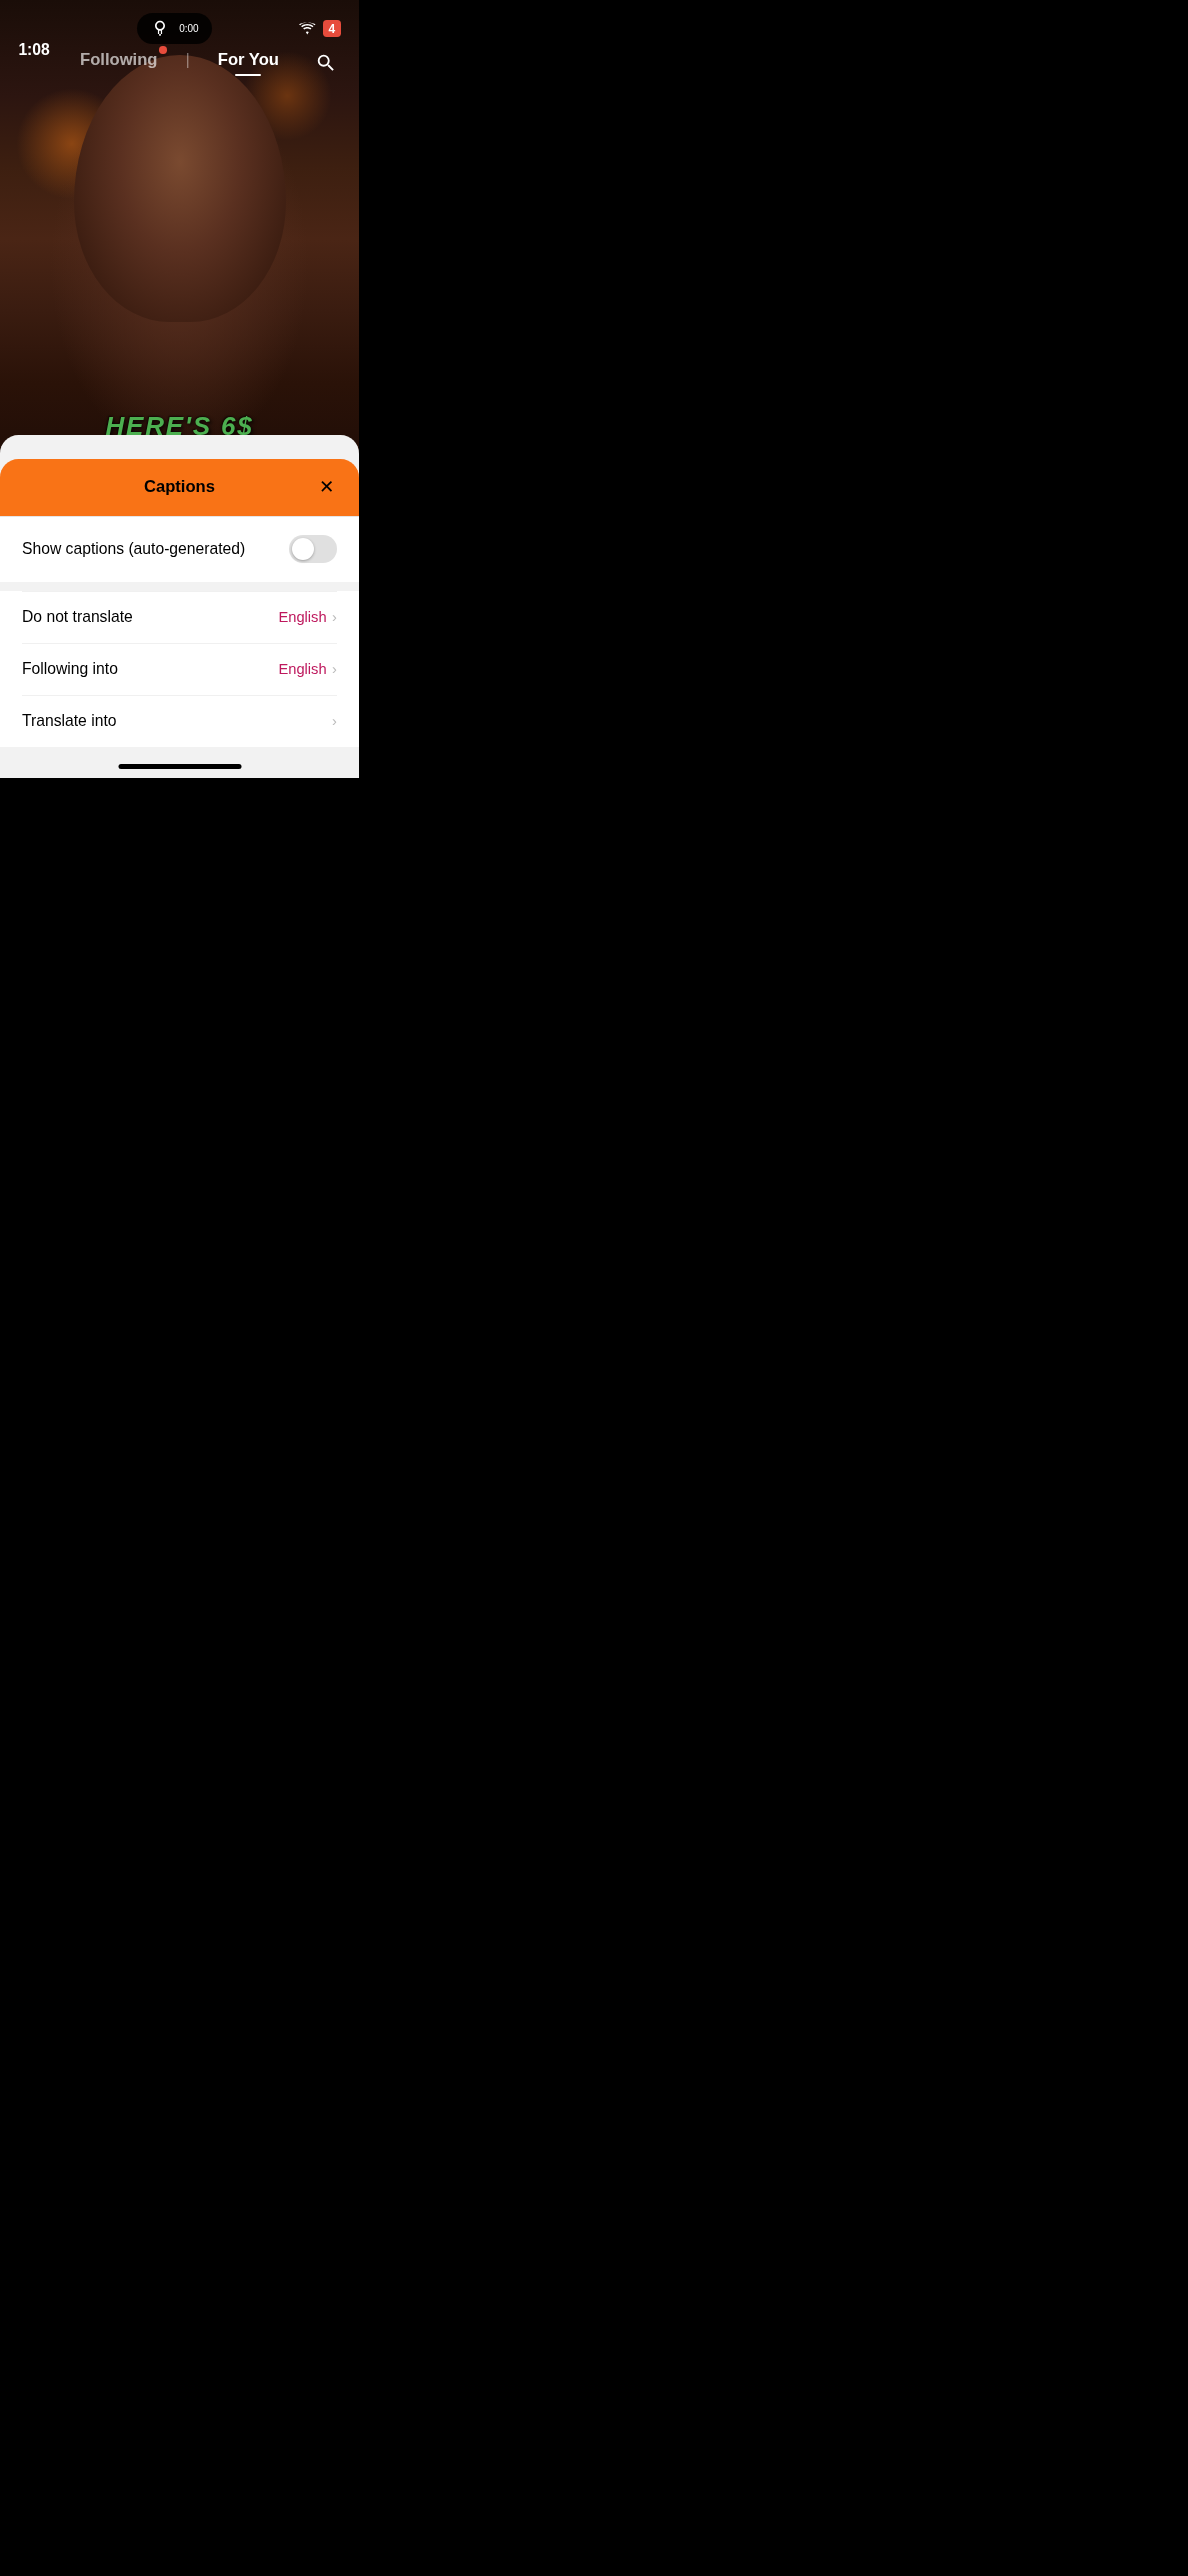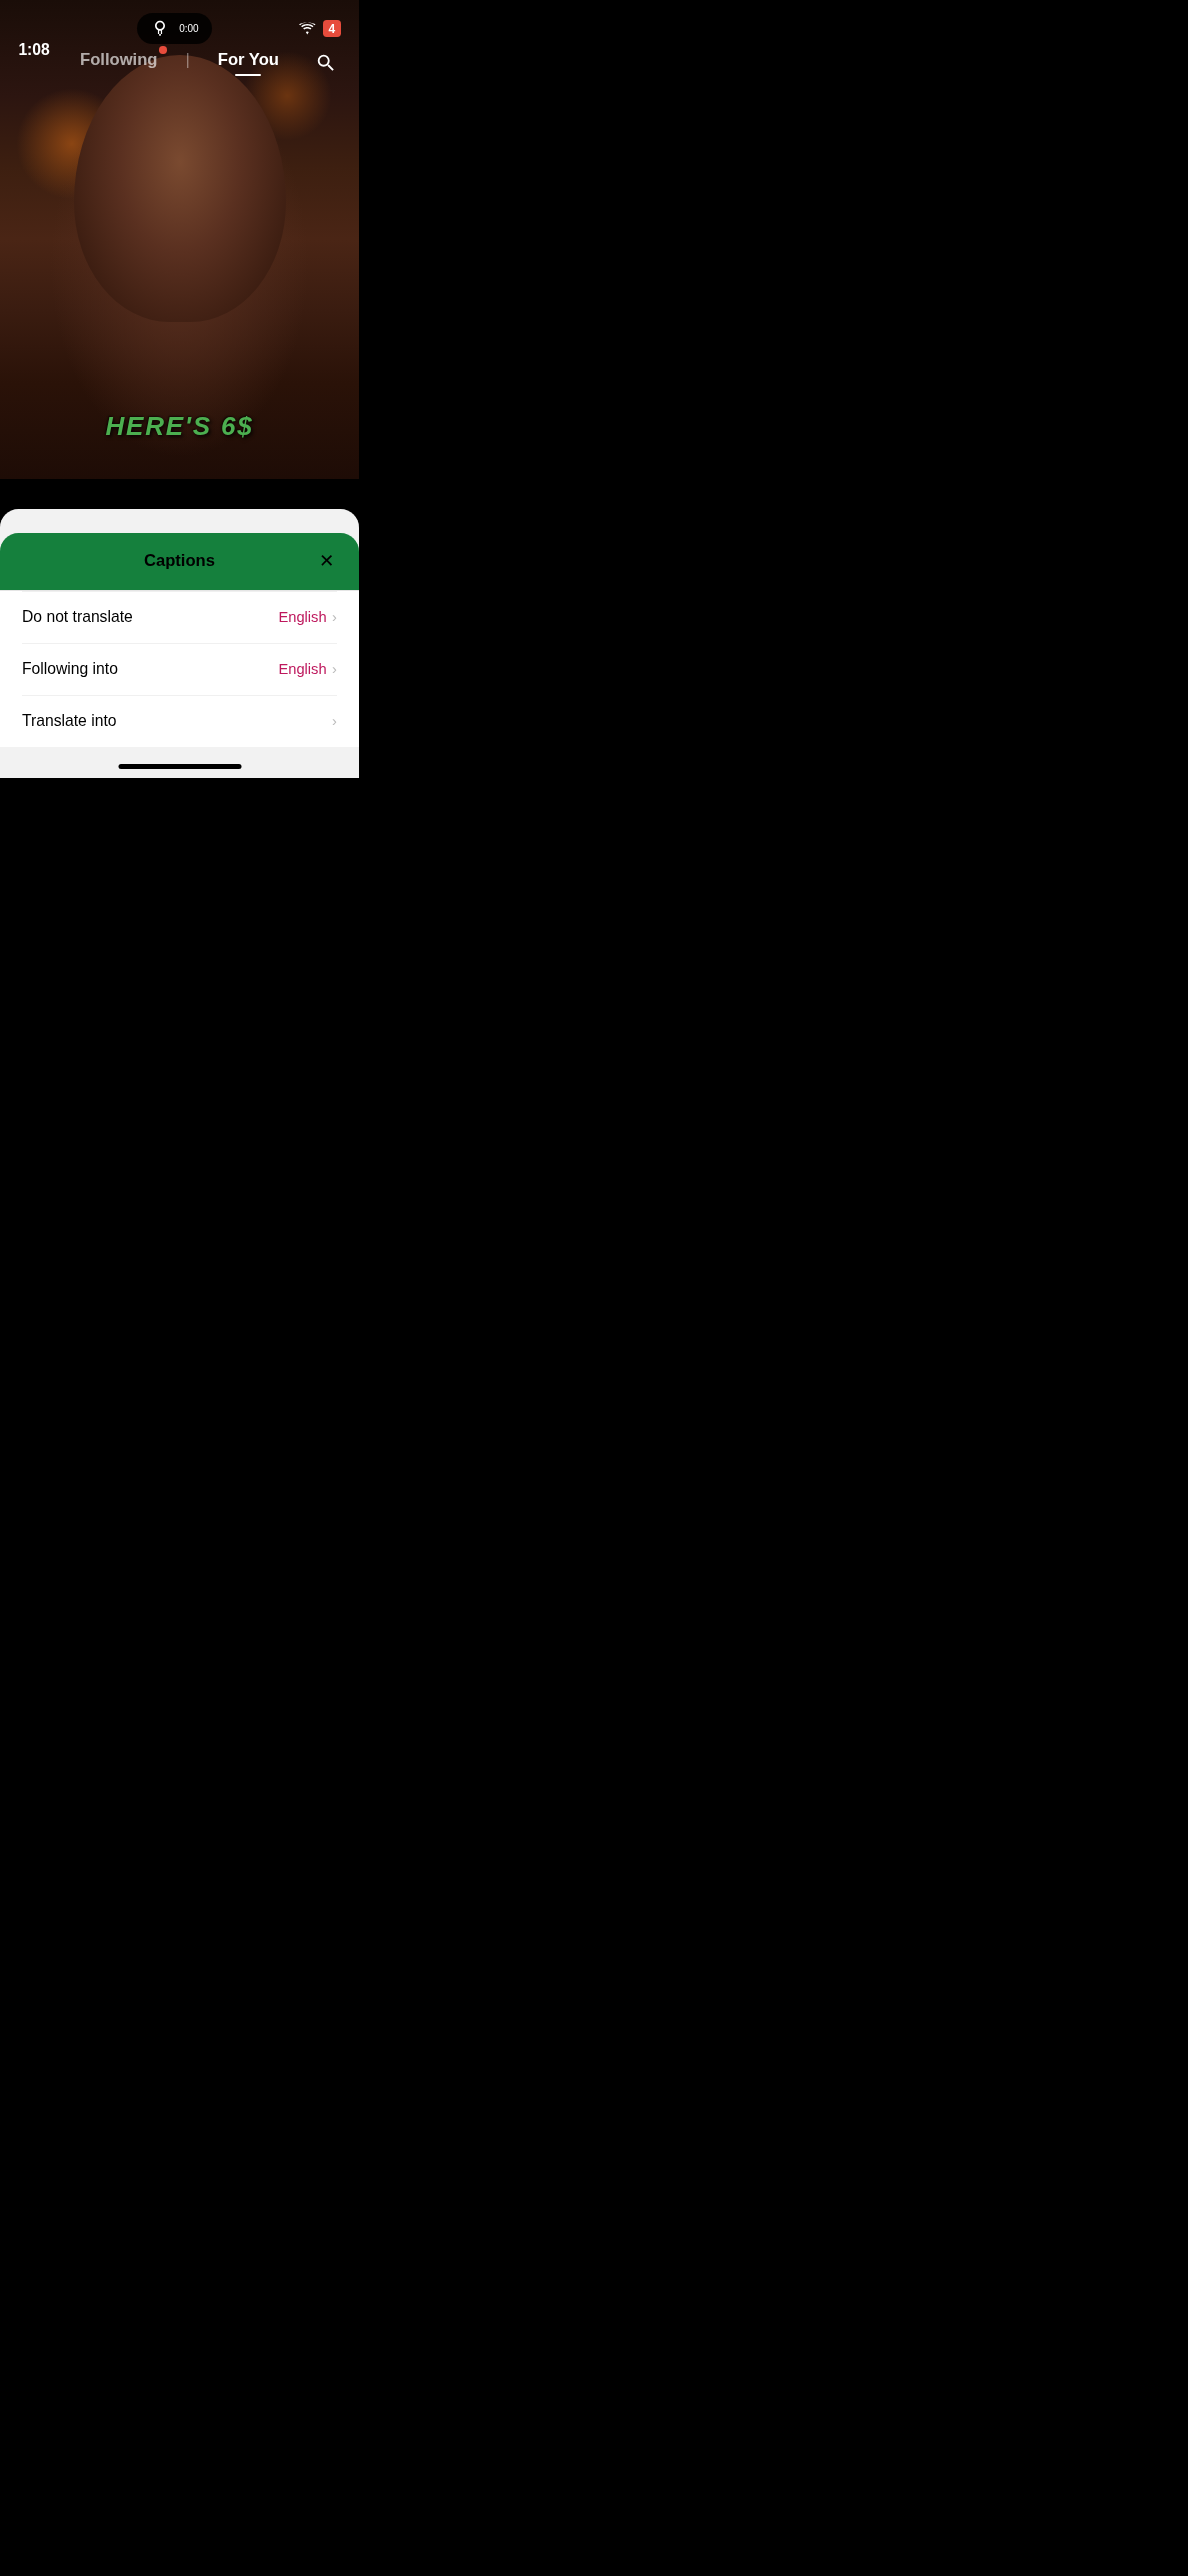--- a/index.html
+++ b/index.html
@@ -196,21 +196,21 @@
     .bottom-sheet {
       position: absolute;
       bottom: 0; left: 0; right: 0;
       background: #f2f2f2;
       border-radius: 18.4px 18.4px 0 0;
       z-index: 20;
       padding-bottom: 31px;
     }
 
     .sheet-header {
-      background: #15803d;
+      background: #f97316;
       border-radius: 18.4px 18.4px 0 0;
       padding: 18.4px 22px 18.4px;
       display: flex;
       align-items: center;
       justify-content: center;
       position: relative;
       border-bottom: 0.9px solid #e5e5e5;
       margin-top: 24px;
     }
 
@@ -439,20 +439,28 @@
 
 <div class="bottom-sheet">
 
   <div class="sheet-header">
     <span class="sheet-title">Captions</span>
     <div class="close-btn">
       <span>✕</span>
     </div>
   </div>
 
+  <div class="section-white">
+    <div class="captions-row">
+      <span class="captions-label">Show captions (auto-generated)</span>
+      <div class="toggle toggle-off">
+        <div class="toggle-thumb"></div>
+      </div>
+    </div>
+  </div>
 
   <div class="translation-section">
 
     <div class="divider"></div>
 
     <div class="setting-row">
       <span class="setting-label">Do not translate</span>
       <div class="setting-right">
         <span class="setting-value">English</span>
         <span class="chevron">›</span>

